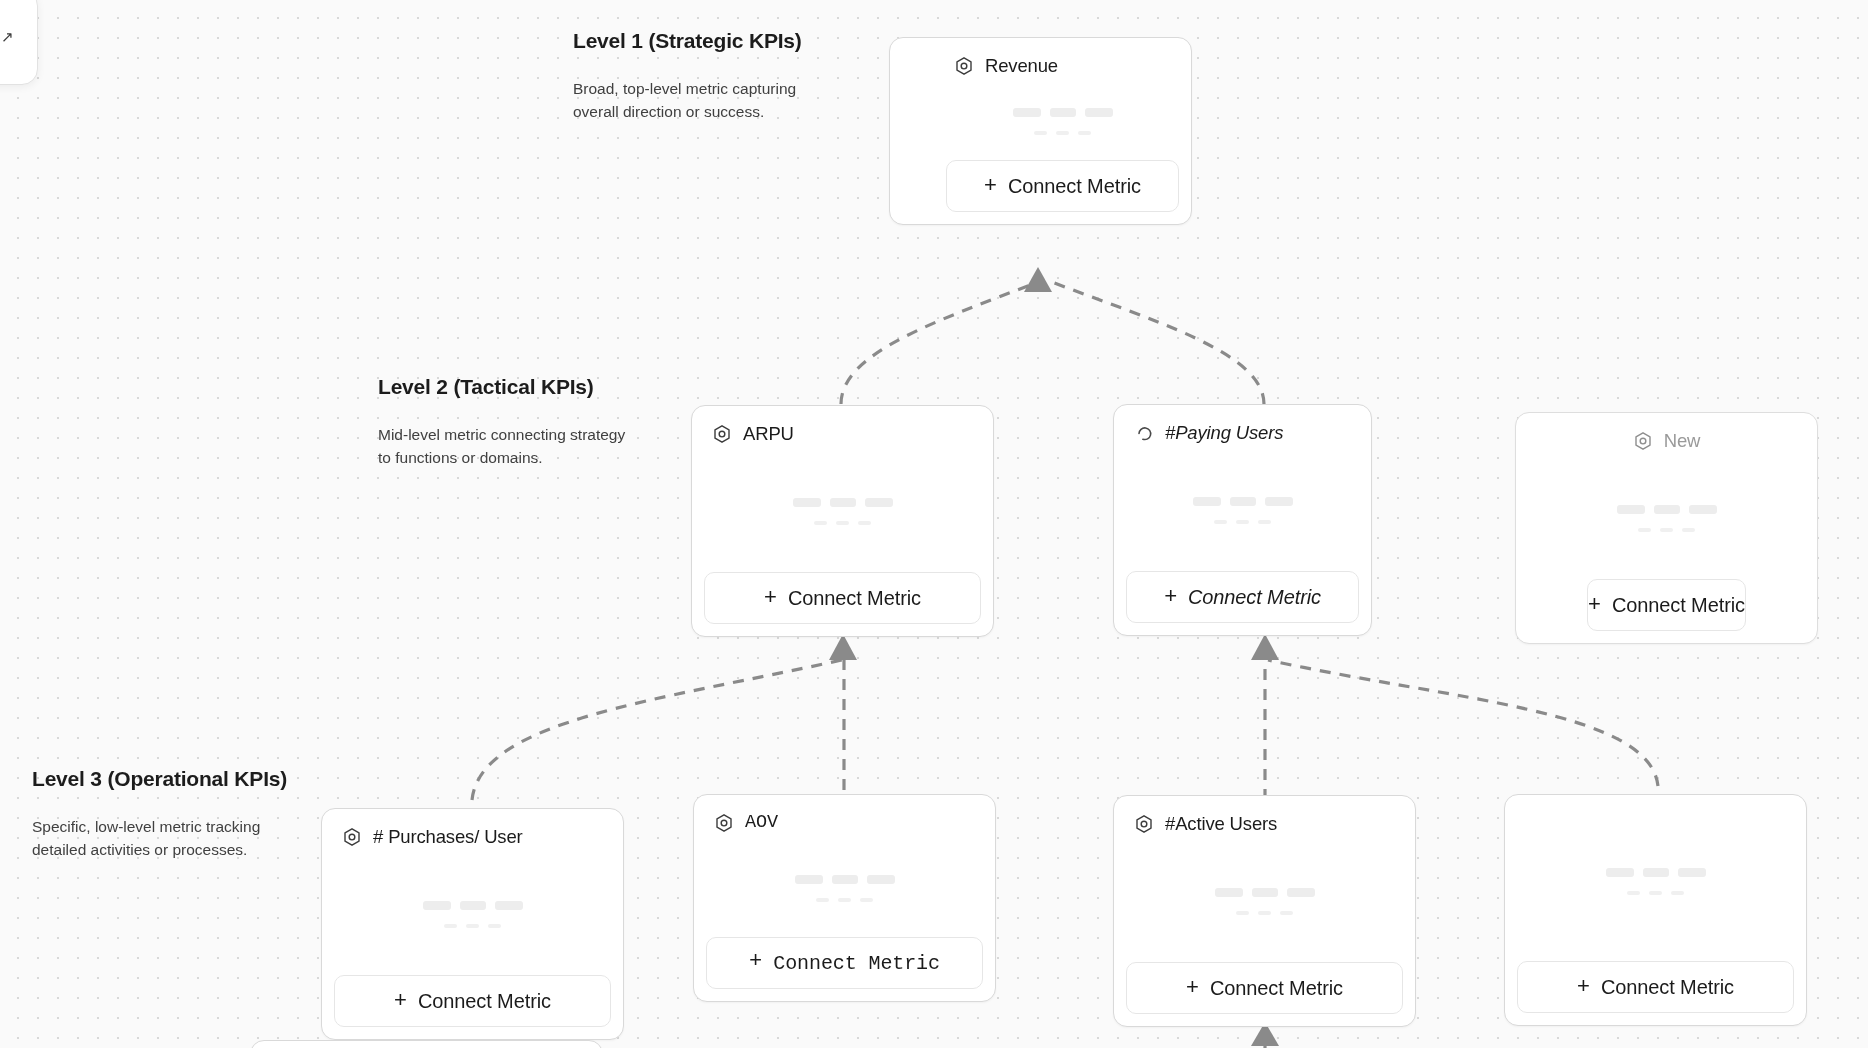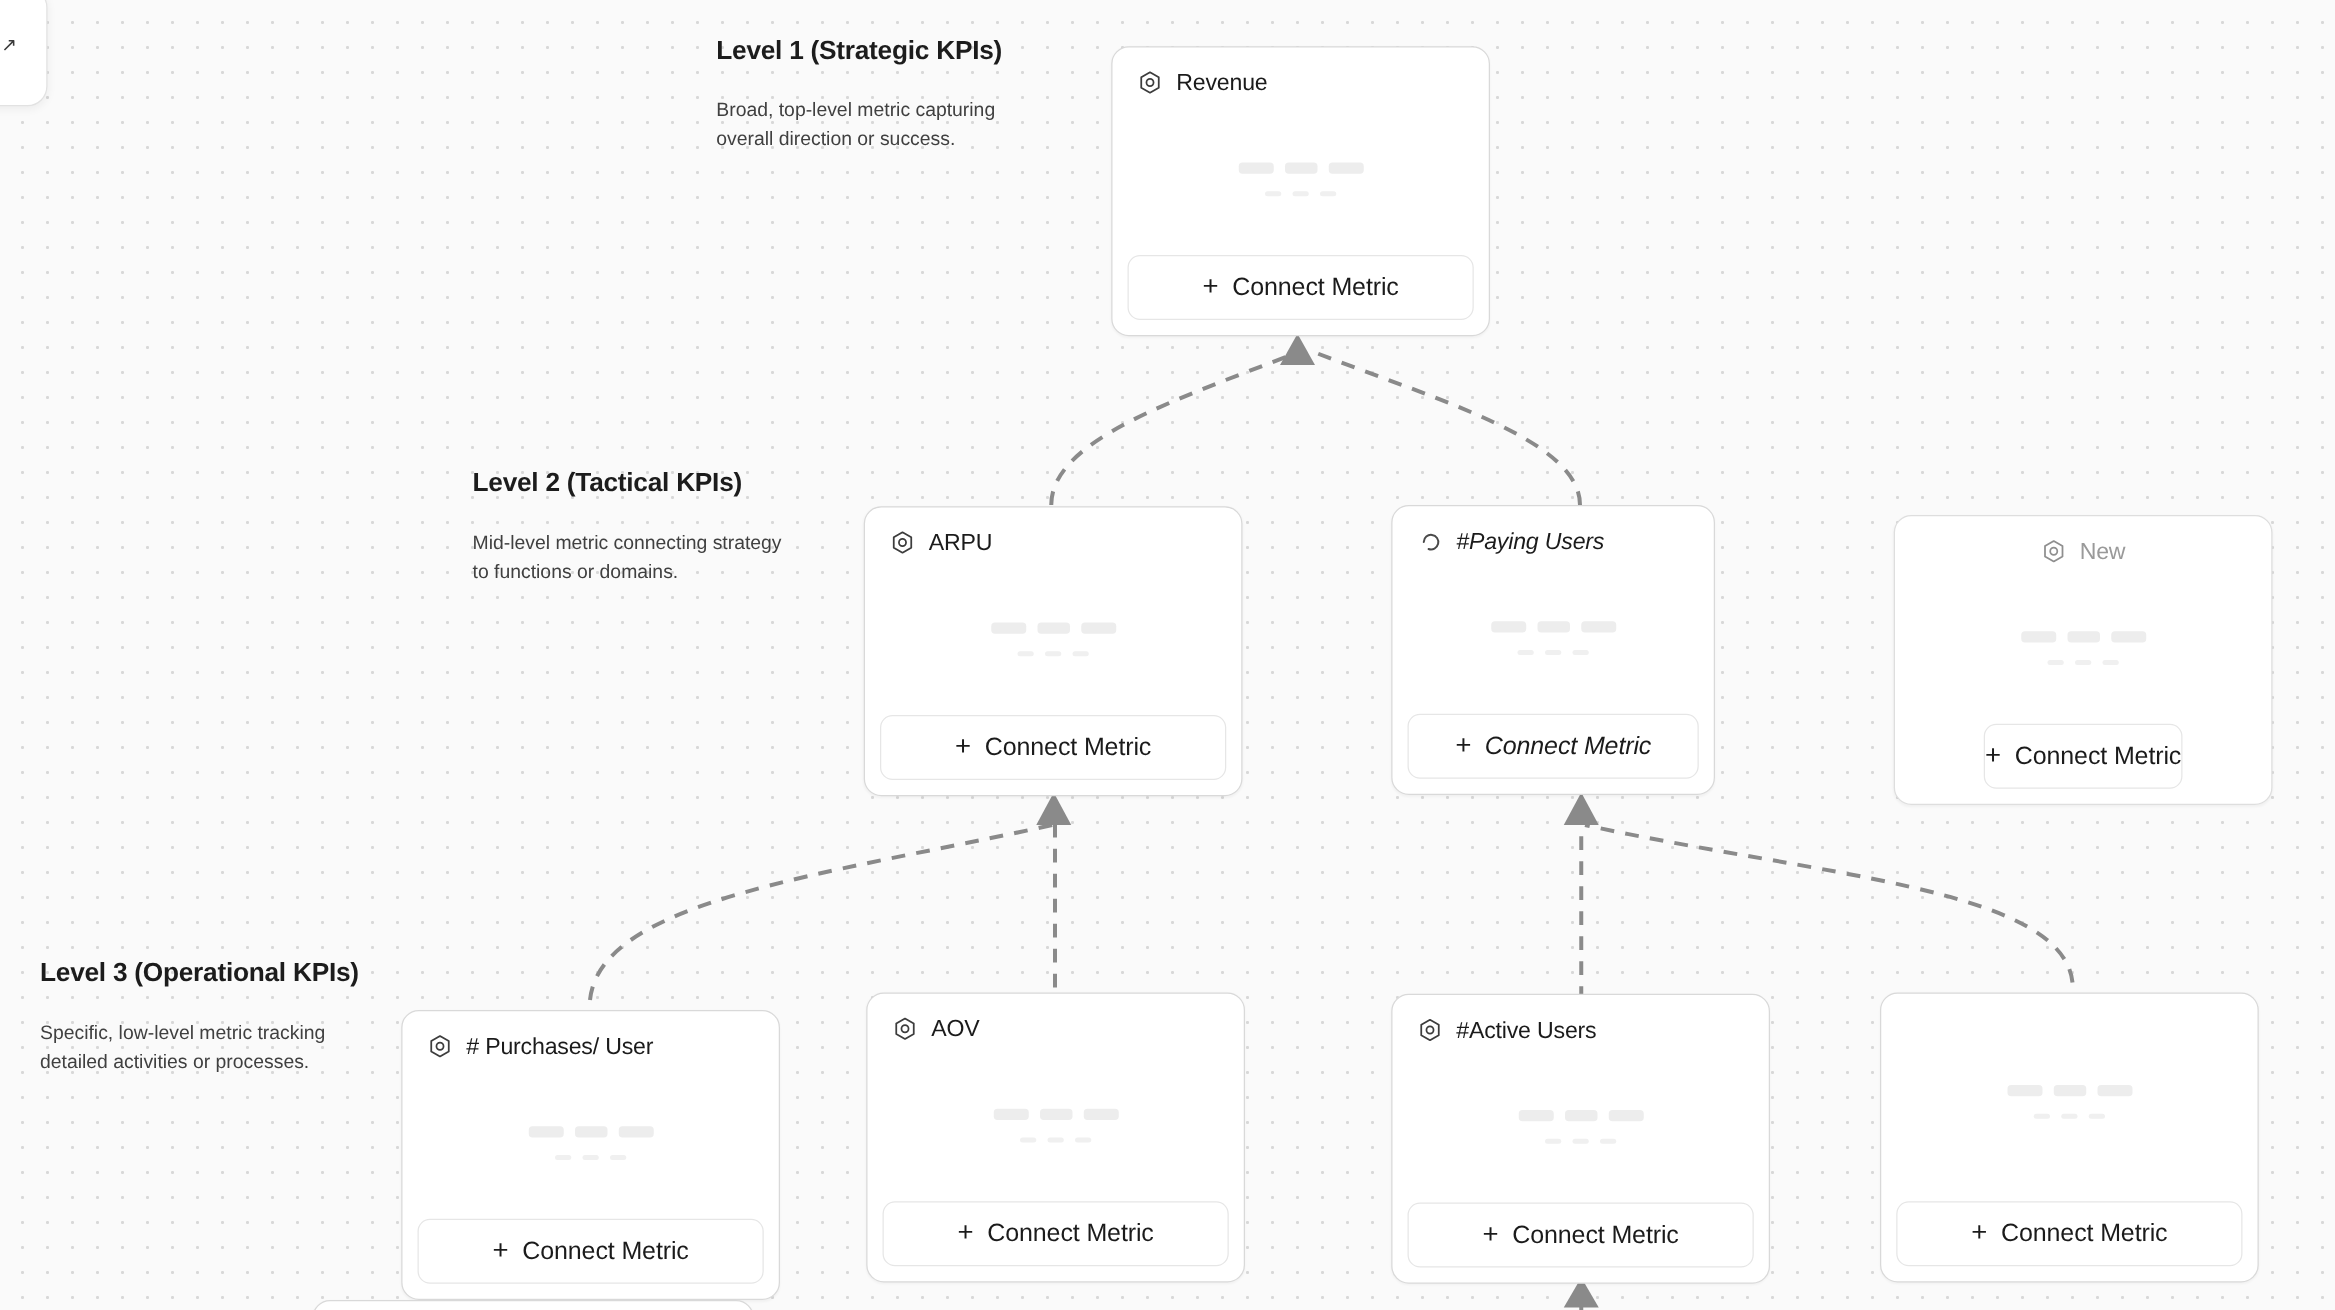--- a/index.html
+++ b/index.html
@@ -150,21 +150,21 @@
   <div class="level-label" style="left:378px; top:373px;">
     <div class="level-title">Level 2 (Tactical KPIs)</div>
     <div class="level-desc">Mid-level metric connecting strategy to functions or domains.</div>
   </div>
 
   <div class="level-label" style="left:32px; top:765px;">
     <div class="level-title">Level 3 (Operational KPIs)</div>
     <div class="level-desc">Specific, low-level metric tracking detailed activities or processes.</div>
   </div>
 
-  <div class="card" style="left:889px; top:37px; width:303px; height:232px;">
+  <div class="card" style="left:889px; top:37px; width:303px; height:188px;padding-left:44px;">
     <div class="card-header">
       <svg class="card-icon" viewBox="0 0 24 24">
         <path d="M12 2.2 20.4 7v10L12 21.8 3.6 17V7z" fill="none" stroke="#3d3d3d" stroke-width="1.7" stroke-linejoin="round"></path>
         <circle cx="12" cy="12" r="3.4" fill="none" stroke="#3d3d3d" stroke-width="1.7"></circle>
       </svg>
       <span class="card-title">Revenue</span>
     </div>
     <div class="card-body">
       <div class="skeleton-row">
         <span class="sk w1"></span>
@@ -279,21 +279,21 @@
         <span class="sk w2"></span>
         <span class="sk w3"></span>
       </div>
     </div>
     <div class="connect-btn">
       <span class="connect-plus">+</span>
       <span class="connect-label">Connect Metric</span>
     </div>
   </div>
 
-  <div class="card" style="left:693px; top:794px; width:303px; height:232px;">
+  <div class="card" style="left:693px; top:794px; width:303px; height:208px;font-family:Liberation Mono, monospace;">
     <div class="card-header">
       <svg class="card-icon" viewBox="0 0 24 24">
         <path d="M12 2.2 20.4 7v10L12 21.8 3.6 17V7z" fill="none" stroke="#3d3d3d" stroke-width="1.7" stroke-linejoin="round"></path>
         <circle cx="12" cy="12" r="3.4" fill="none" stroke="#3d3d3d" stroke-width="1.7"></circle>
       </svg>
       <span class="card-title">AOV</span>
     </div>
     <div class="card-body">
       <div class="skeleton-row">
         <span class="sk w1"></span>

